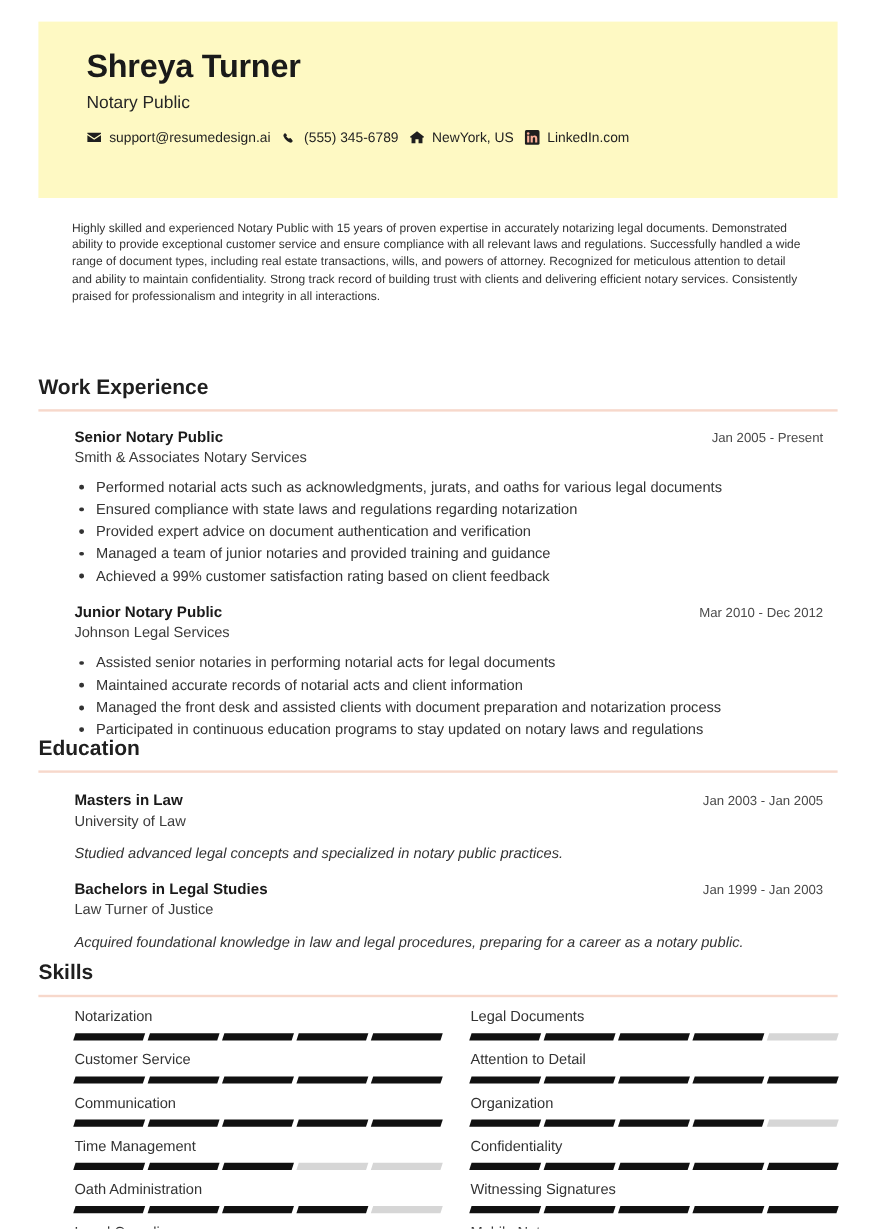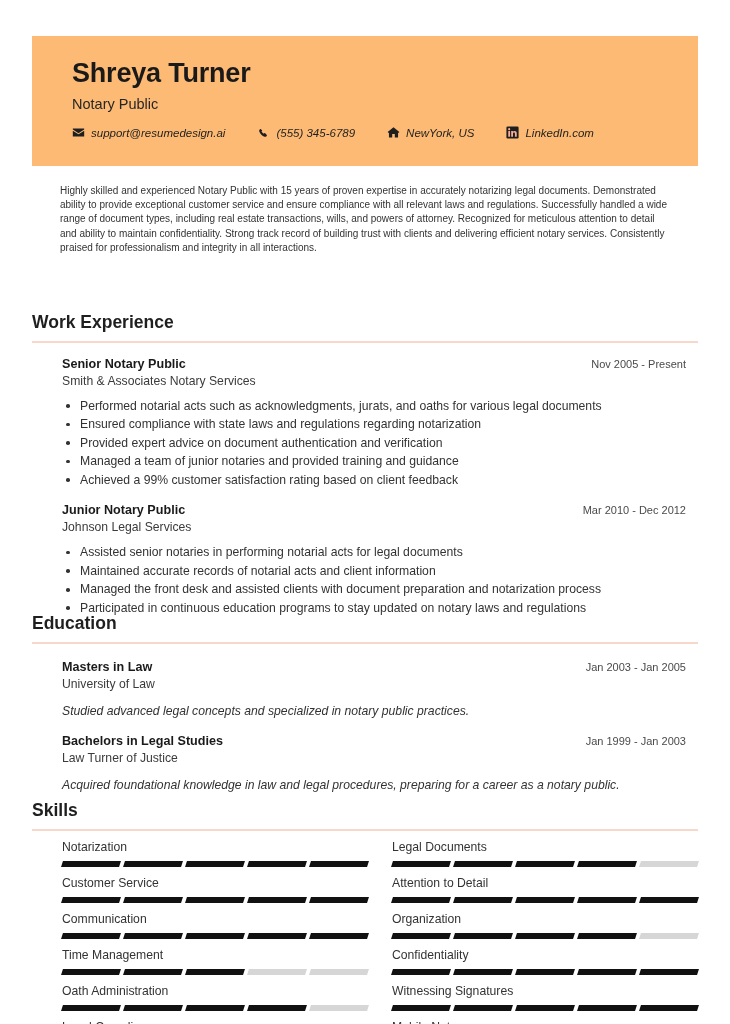--- a/index.html
+++ b/index.html
@@ -16,45 +16,44 @@
     position: relative;
     width: 730px;
     height: 1024px;
     background: #ffffff;
   }
 
   
   .header {
     position: absolute;
     left: 32px;
-    top: 36px;
+    top: 18px;
     width: 666px;
-    height: 130px;
-    background: #fdba74;
+    height: 147px;
+    background: #fef9c3;
     padding: 22px 40px 0 40px;
   }
   .name {
     font-size: 27px;
     font-weight: bold;
     color: #1a1a1a;
     letter-spacing: -0.2px;
     line-height: 1.15;
   }
   .job-title {
     font-size: 14.5px;
     color: #262626;
     margin-top: 7px;
     font-weight: normal;
   }
   .contact-row {
     display: flex;
     align-items: center;
     margin-top: 14px;
-    gap: 32px;
-    font-style: italic;
+    gap: 9px;
   }
   .contact-item {
     display: flex;
     align-items: center;
     gap: 6px;
     font-size: 11.5px;
     color: #1f1f1f;
     white-space: nowrap;
   }
   .contact-item .ico {
@@ -227,21 +226,21 @@
 
   <div class="summary">Highly skilled and experienced Notary Public with 15 years of proven expertise in accurately notarizing legal documents. Demonstrated ability to provide exceptional customer service and ensure compliance with all relevant laws and regulations. Successfully handled a wide range of document types, including real estate transactions, wills, and powers of attorney. Recognized for meticulous attention to detail and ability to maintain confidentiality. Strong track record of building trust with clients and delivering efficient notary services. Consistently praised for professionalism and integrity in all interactions.</div>
 
   <div class="section" style="top:312px;">
     <div class="section-title">Work Experience</div>
     <div class="section-rule"></div>
 
     <div class="entry" style="margin-top:14px;">
       <div class="entry-head">
         <div class="entry-role">Senior Notary Public</div>
-        <div class="entry-date">Nov 2005 - Present</div>
+        <div class="entry-date">Jan 2005 - Present</div>
       </div>
       <div class="entry-org">Smith &amp; Associates Notary Services</div>
       <ul class="bullets">
         <li>Performed notarial acts such as acknowledgments, jurats, and oaths for various legal documents</li>
         <li>Ensured compliance with state laws and regulations regarding notarization</li>
         <li>Provided expert advice on document authentication and verification</li>
         <li>Managed a team of junior notaries and provided training and guidance</li>
         <li>Achieved a 99% customer satisfaction rating based on client feedback</li>
       </ul>
     </div>

